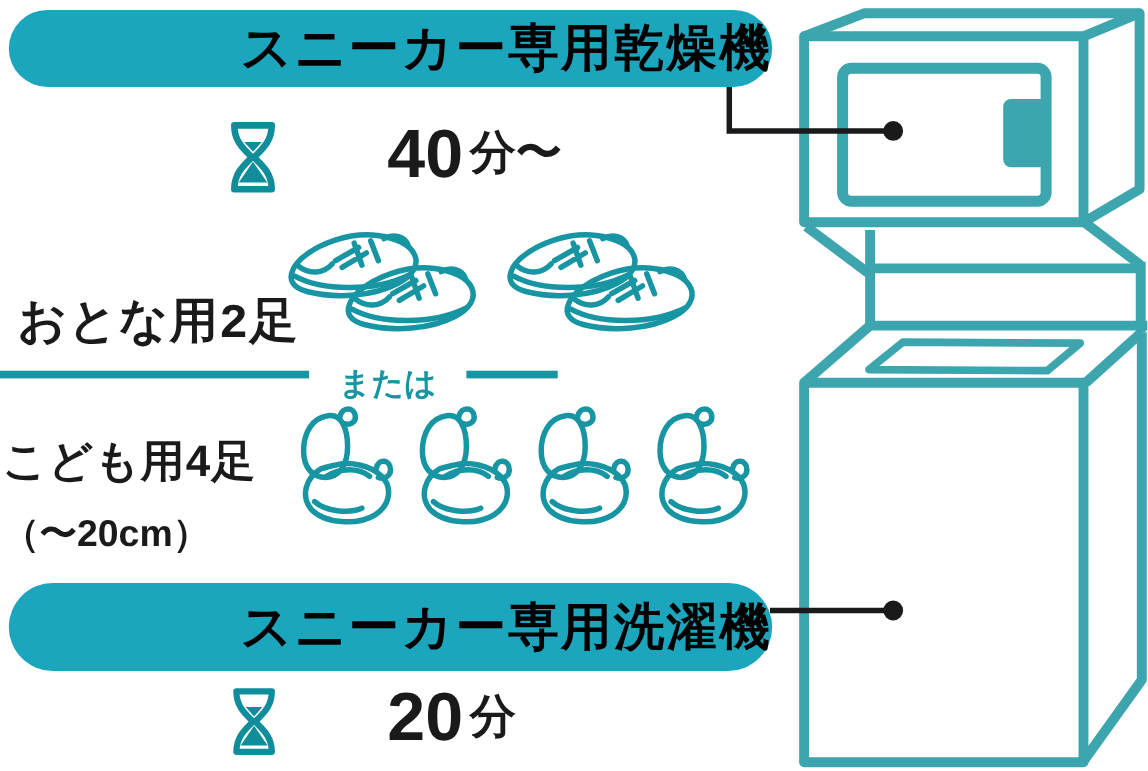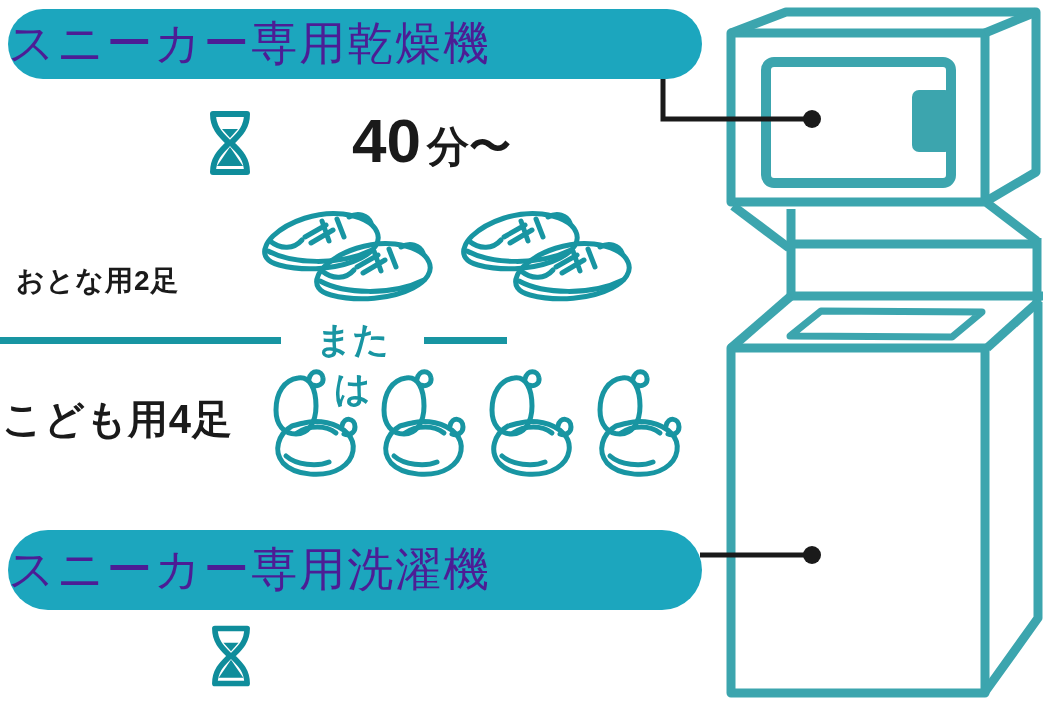--- a/index.html
+++ b/index.html
@@ -3,42 +3,42 @@
 <meta charset="utf-8">
 <style>
   :root{
     --banner:#1CA6BE; --line:#1895A2; --machine:#3CA5AE;
     --dark:#0F8D9B; --ink:#1A1A1A;
   }
   *{margin:0;padding:0;box-sizing:border-box;}
   body{background:#fff;font-family:"Liberation Sans","DejaVu Sans",sans-serif;}
   #canvas{position:relative;width:1044px;height:701px;background:#fff;overflow:hidden;}
   .abs{position:absolute;}
-  .pill{background:var(--banner);display:flex;align-items:center;justify-content:flex-start;
-        color:#4c1d95;font-weight:400;}
+  .pill{background:var(--banner);display:flex;align-items:center;justify-content:flex-end;
+        color:#000000;font-weight:700;}
   #banner-top{left:8px;top:9px;width:694px;height:70px;border-radius:36px;
         font-size:46px;letter-spacing:2px;}
   #banner-bottom{left:8px;top:513px;width:694px;height:80px;border-radius:40px;
         font-size:46px;letter-spacing:2px;margin-top:17px;}
   .badge{left:5px;top:211px;width:237px;height:42px;border-radius:21px;
         font-size:25px;letter-spacing:4px;}
-  .duration{display:flex;align-items:flex-end;color:var(--ink);font-weight:700;}
+  .duration{display:flex;align-items:center;color:var(--ink);font-weight:700;}
   .duration .num{font-size:62px;line-height:1;}
   .duration .unit{font-size:42px;line-height:1;margin:0 0 4px 6px;}
   #duration-top{left:352px;top:110px;}
   #duration-bottom{left:352px;top:622px;}
   .label{color:var(--ink);font-weight:700;letter-spacing:1px;}
-  #adult-label{left:16px;top:262px;font-size:28px;}
+  #adult-label{left:16px;top:262px;font-size:44px;font-family:Liberation Mono, monospace;}
   #kids-label{left:2px;top:392px;font-size:40px;}
   #kids-note{left:2px;top:462px;font-size:34px;letter-spacing:0;}
   .divline{top:337px;height:7px;background:var(--line);}
   #divline-left{left:0;width:281px;}
   #divline-right{left:424px;width:83px;}
-  #or-text{left:300px;top:316px;width:105px;text-align:center;
-        color:var(--line);font-weight:700;font-size:36px;}
+  #or-text{left:300px;top:329px;width:105px;text-align:center;
+        color:var(--line);font-weight:700;font-size:29px;}
   #adult-shoes{left:260px;top:194px;display:flex;gap:14px;}
   #kid-shoes{left:262px;top:366px;display:flex;gap:6px;}
   #adult-shoes svg{width:185px;height:118px;}
   #kid-shoes svg{width:102px;height:128px;}
   .hourglass{display:block;}
   #hourglass-top{left:203px;top:105px;}
   #hourglass-bottom{left:205px;top:620px;}
   #scene{left:0;top:0;}
   #defs-store{position:absolute;width:0;height:0;overflow:hidden;}
 </style>
@@ -128,20 +128,21 @@
     <svg viewBox="0 0 185 118">
       <use href="#adult-pair"></use>
     </svg>
   </div>
 
   <div id="divline-left" class="abs divline"></div>
   <div id="or-text" class="abs">または</div>
   <div id="divline-right" class="abs divline"></div>
 
   <div id="kids-label" class="abs label">こども用4足</div>
+  <div id="kids-note" class="abs label">（〜20cm）</div>
   <div id="kid-shoes" class="abs">
     <svg viewBox="0 0 102 128">
       <use href="#kid-pair"></use>
     </svg>
 
     <svg viewBox="0 0 102 128">
       <use href="#kid-pair"></use>
     </svg>
 
     <svg viewBox="0 0 102 128">
@@ -157,14 +158,18 @@
     <span>スニーカー専用洗濯機</span>
   </div>
 
   <div id="hourglass-bottom" class="abs">
     <svg class="hourglass" width="52" height="72" viewBox="0 0 54 76">
       <path d="M10,9 H44 C44,23 36,30 29,37 L29,39 C36,46 44,53 44,67 H10 C10,53 18,46 25,39 L25,37 C18,30 10,23 10,9 Z" fill="none" stroke="#0F8D9B" stroke-width="6" stroke-linejoin="round"></path>
       <path d="M19,24 H35 L27,33 Z" fill="#0F8D9B"></path>
       <path d="M27,42 L14,61 H40 Z" fill="#0F8D9B"></path>
     </svg>
   </div>
+  <div id="duration-bottom" class="abs duration">
+    <span class="num">20</span>
+    <span class="unit">分</span>
+  </div>
 
 </div>
 
 </body></html>

